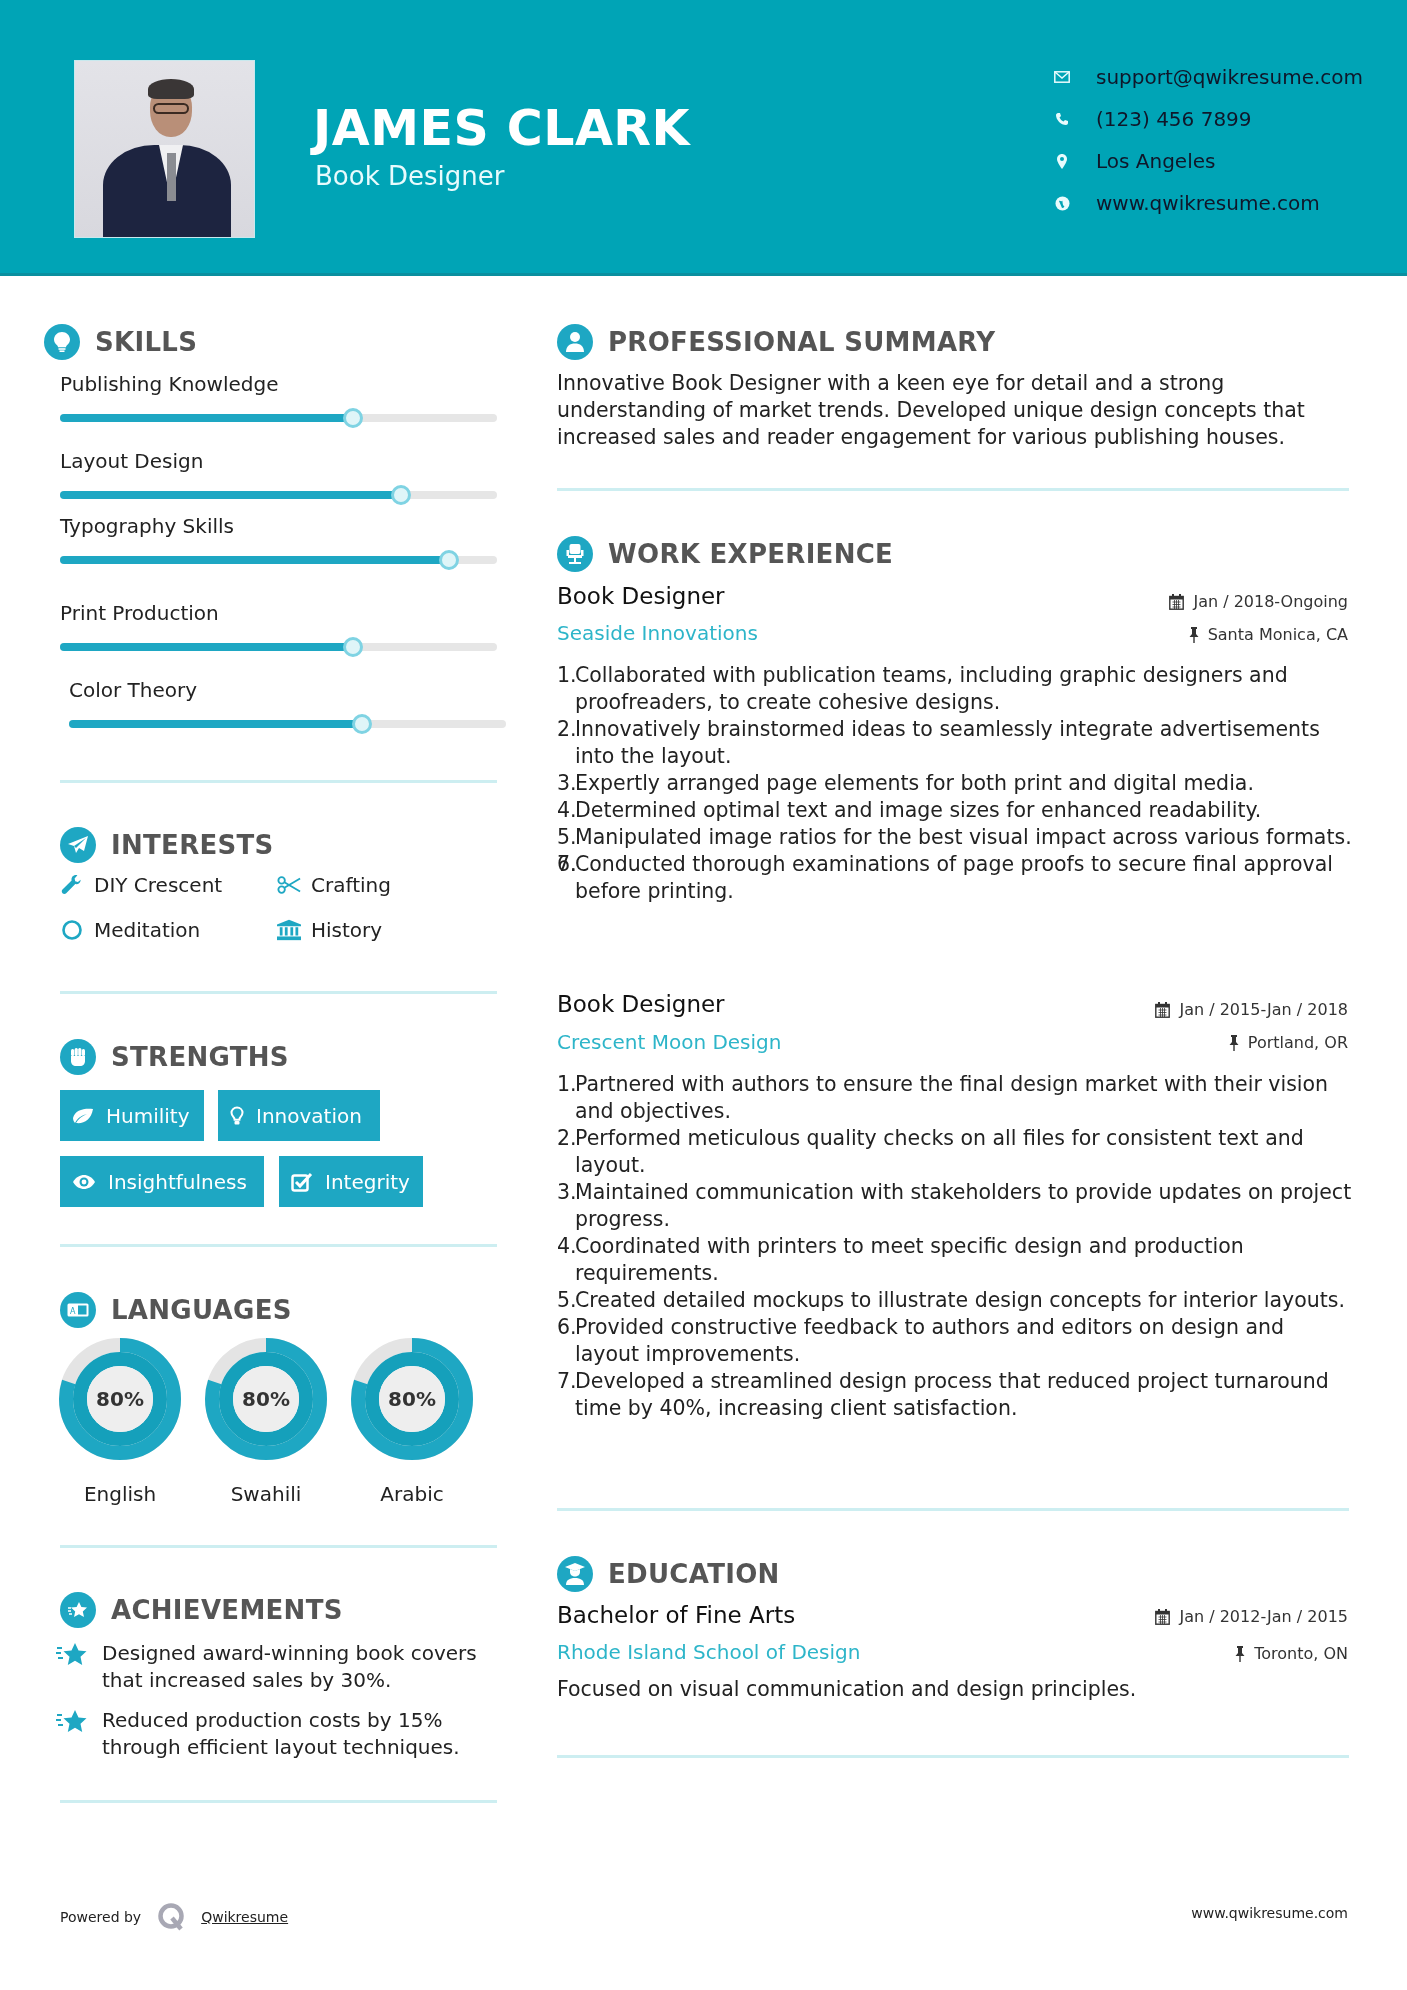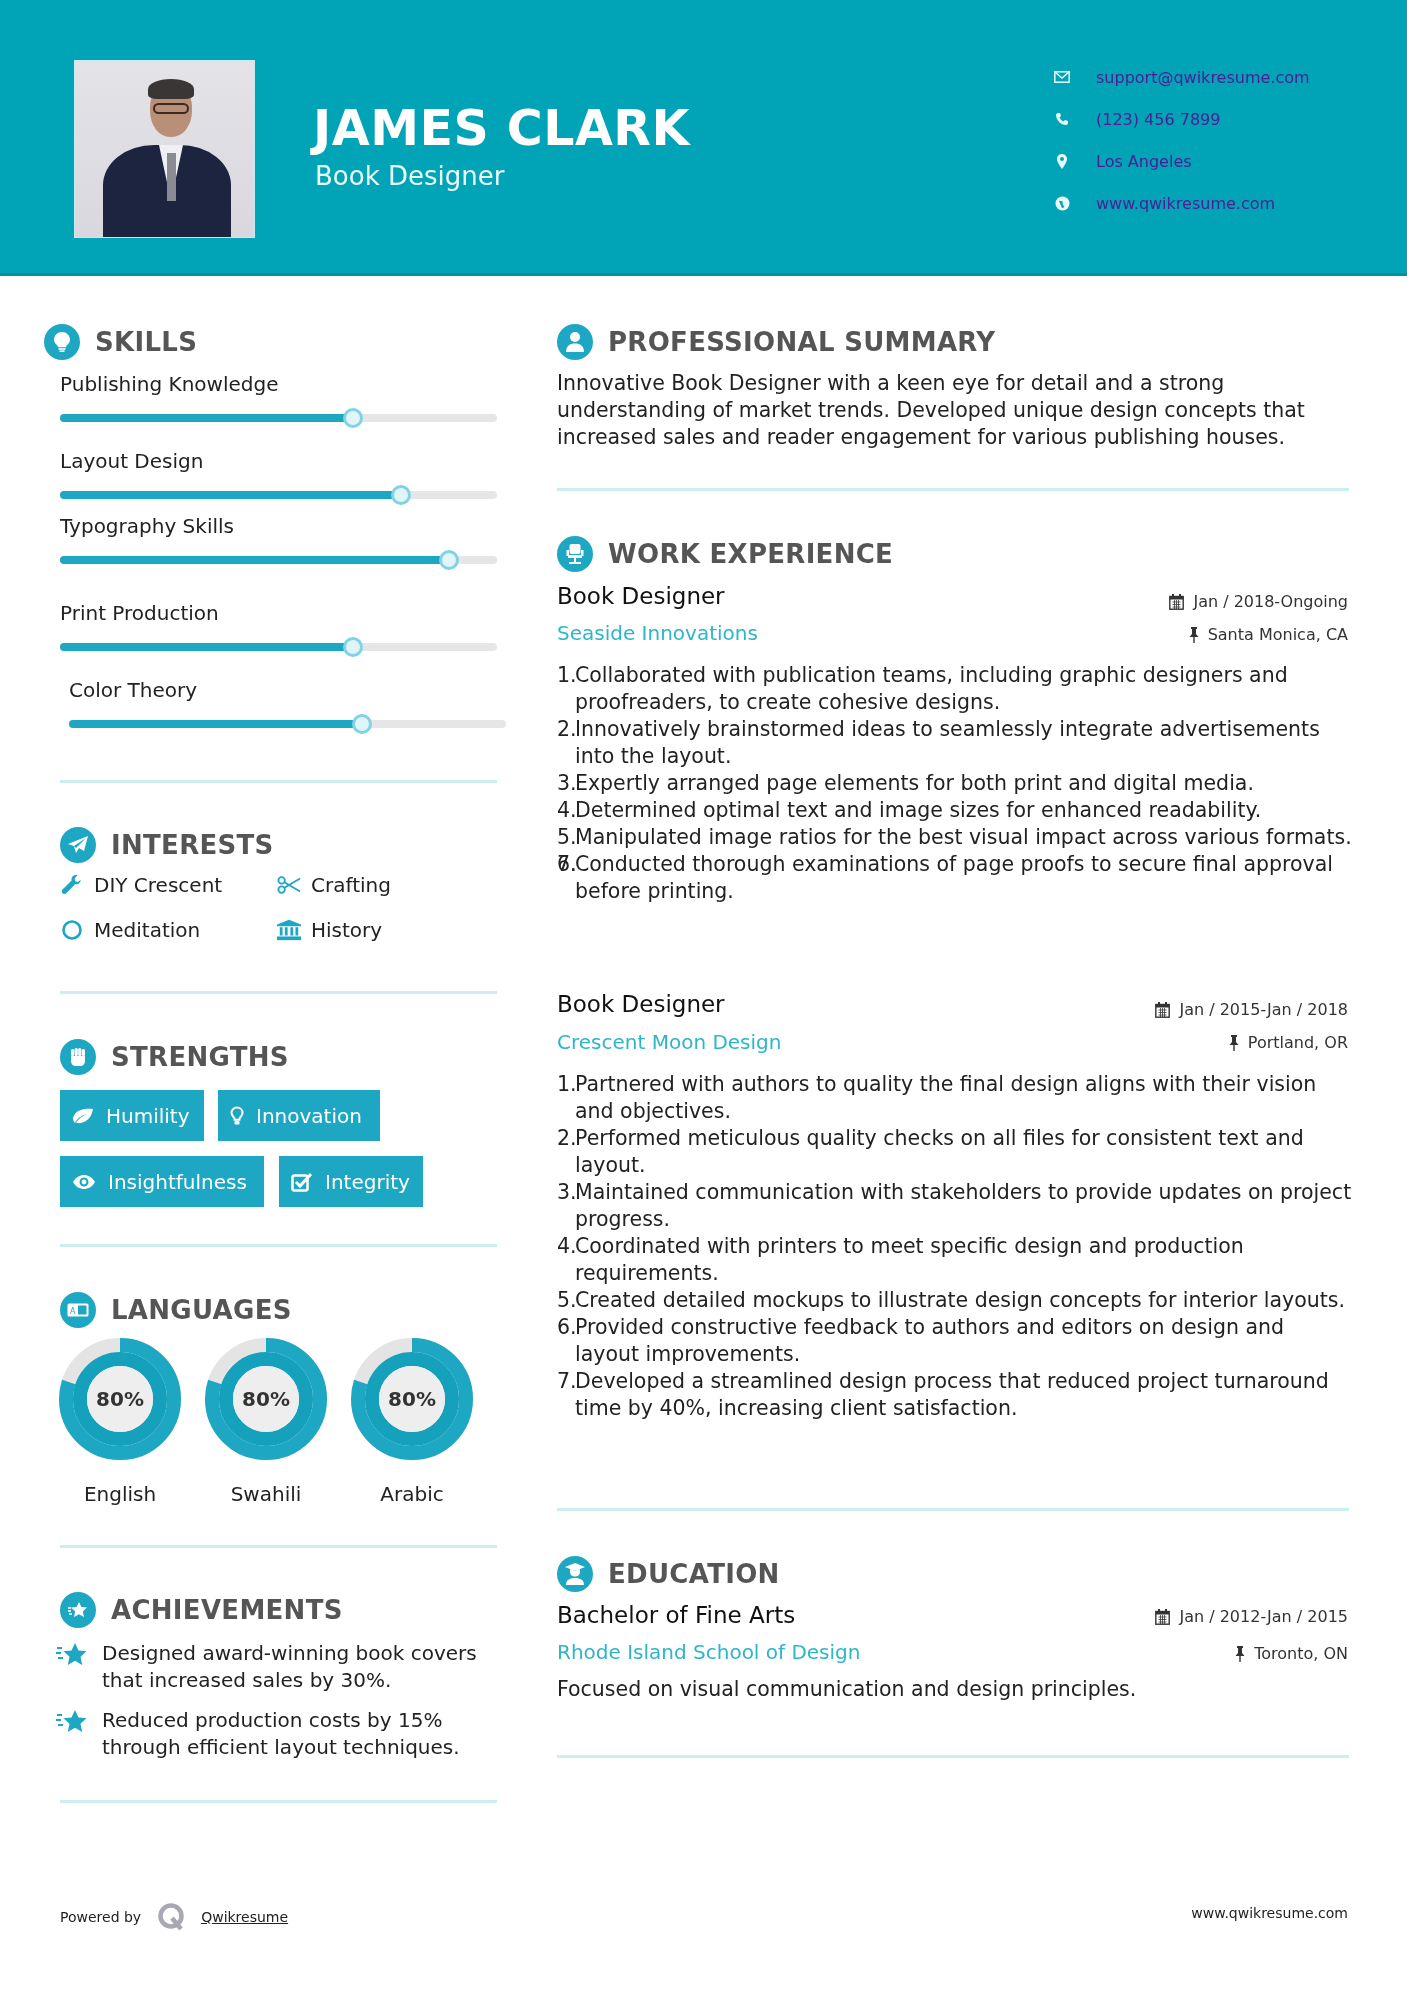--- a/index.html
+++ b/index.html
@@ -14,21 +14,21 @@
   .photo .suit { position: absolute; left: 28px; top: 84px; width: 128px; height: 100px; background: #1d2440; border-radius: 40% 40% 0 0; }
   .photo .shirt { position: absolute; left: 84px; top: 84px; width: 24px; height: 56px; background: #f0f0f2; clip-path: polygon(0 0, 100% 0, 50% 100%); }
   .photo .tie { position: absolute; left: 92px; top: 92px; width: 9px; height: 48px; background: #8a8c92; }
 
   .name { position: absolute; left: 313px; top: 100px; font-family: "DejaVu Sans", sans-serif; font-weight: bold; font-size: 49px; letter-spacing: 0.5px; color: #ffffff; white-space: nowrap; }
   .title { position: absolute; left: 315px; top: 161px; font-size: 26px; color: #e8fbfd; white-space: nowrap; }
 
   .contacts { position: absolute; left: 1053px; top: 56px; }
   .contact { display: flex; align-items: center; height: 42px; }
   .contact .cicon { width: 18px; height: 18px; margin-right: 25px; display: flex; align-items: center; justify-content: center; color: #e8fbfd; }
-  .contact .ctext { font-size: 16px; color: #4c1d95; white-space: nowrap; }
+  .contact .ctext { font-size: 20px; color: #0f172a; white-space: nowrap; }
 
   .section-head { position: absolute; display: flex; align-items: center; }
   .sicon { width: 36px; height: 36px; border-radius: 50%; background: #1ea7c3; display: flex; align-items: center; justify-content: center; margin-right: 15px; }
   .stitle { font-weight: bold; font-size: 26px; color: #555555; letter-spacing: 0.3px; white-space: nowrap; }
 
   .divider { position: absolute; height: 3px; background: #cdeef1; }
 
   .skill { position: absolute; left: 60px; width: 437px; }
   .skill .slabel { font-size: 20px; color: #222; white-space: nowrap; }
   .track { position: relative; margin-top: 18px; height: 8px; background: #e6e6e6; border-radius: 4px; }
@@ -438,21 +438,21 @@
     <svg width="10" height="16" viewBox="0 0 10 16">
         <rect x="2" y="0" width="6" height="2" fill="#333"></rect>
         <path d="M3 2 L7 2 L7 7 L9.5 10 L0.5 10 L3 7 Z" fill="#333"></path>
         <rect x="4.3" y="10" width="1.4" height="6" fill="#333"></rect>
       </svg>
   </span>
   <span>Portland, OR</span>
 </div>
 
 <ol class="bullets" style="top:1071px;">
-  <li><span class="num">1.</span><span>Partnered with authors to quality the final design aligns with their vision and objectives.</span></li>
+  <li><span class="num">1.</span><span>Partnered with authors to ensure the final design market with their vision and objectives.</span></li>
   <li><span class="num">2.</span><span>Performed meticulous quality checks on all files for consistent text and layout.</span></li>
   <li><span class="num">3.</span><span>Maintained communication with stakeholders to provide updates on project progress.</span></li>
   <li><span class="num">4.</span><span>Coordinated with printers to meet specific design and production requirements.</span></li>
   <li><span class="num">5.</span><span>Created detailed mockups to illustrate design concepts for interior layouts.</span></li>
   <li><span class="num">6.</span><span>Provided constructive feedback to authors and editors on design and layout improvements.</span></li>
   <li><span class="num">7.</span><span>Developed a streamlined design process that reduced project turnaround time by 40%, increasing client satisfaction.</span></li>
 </ol>
 
 <div class="divider" style="left:557px; top:1508px; width:792px;"></div>
 

